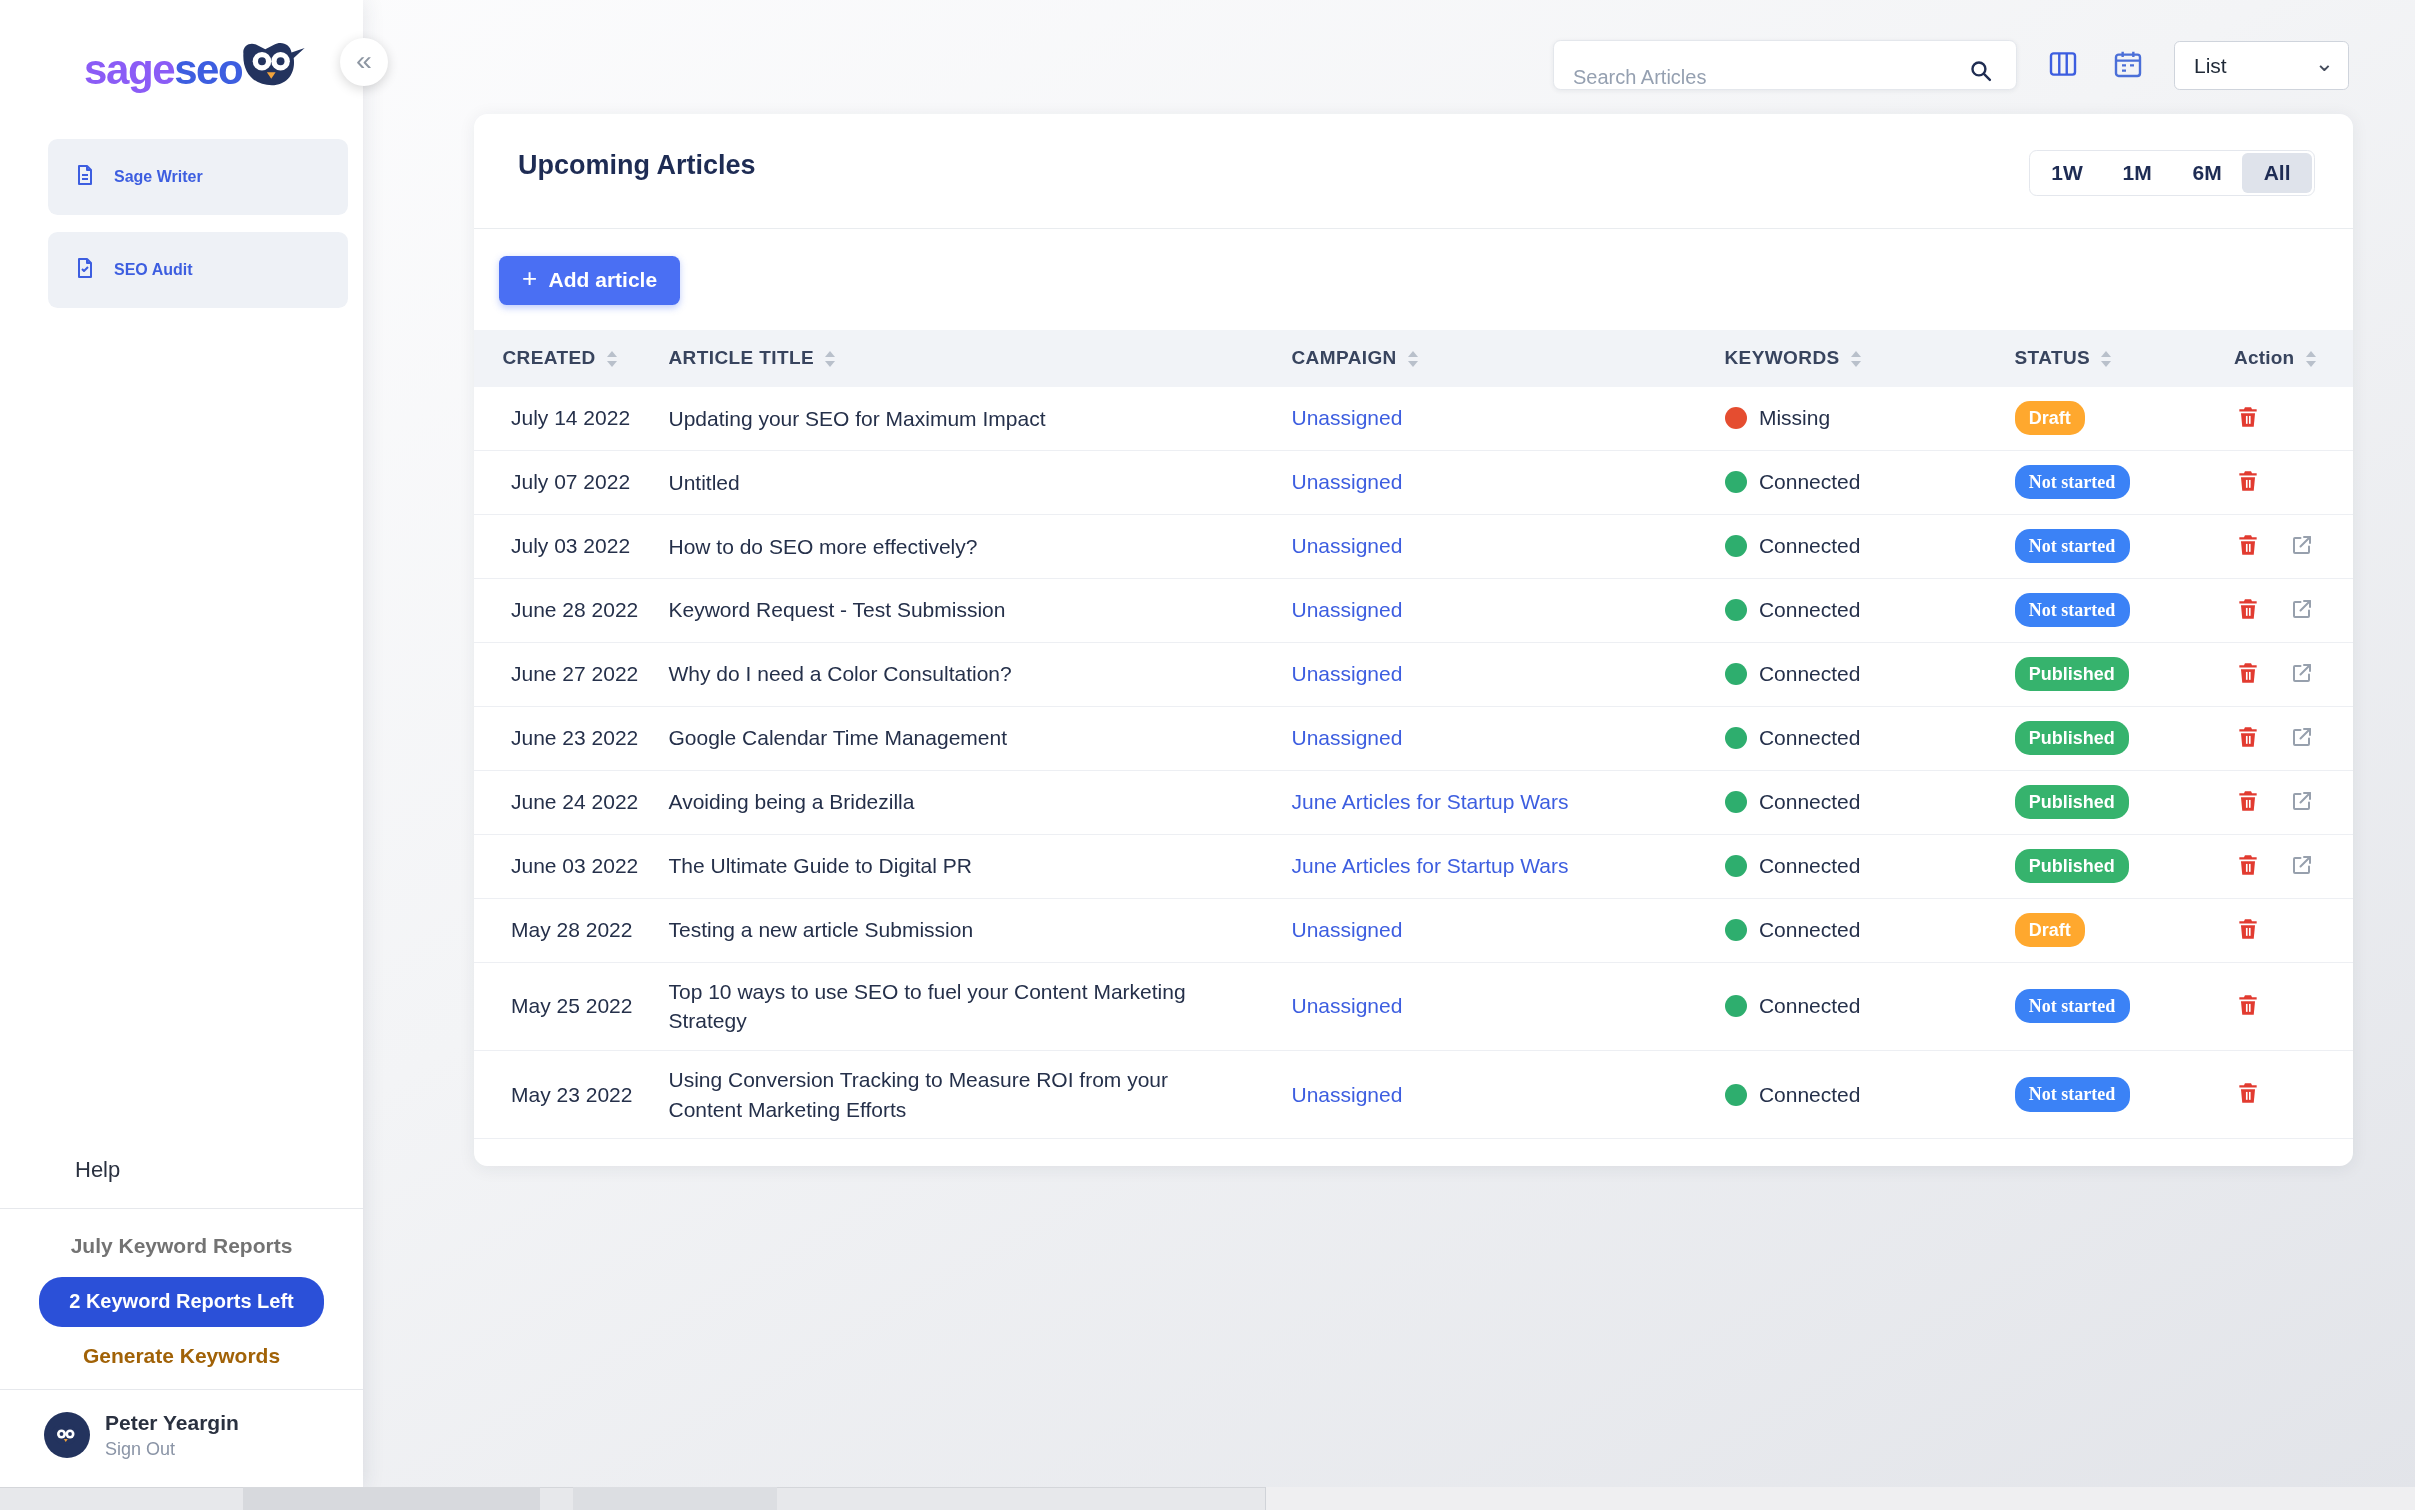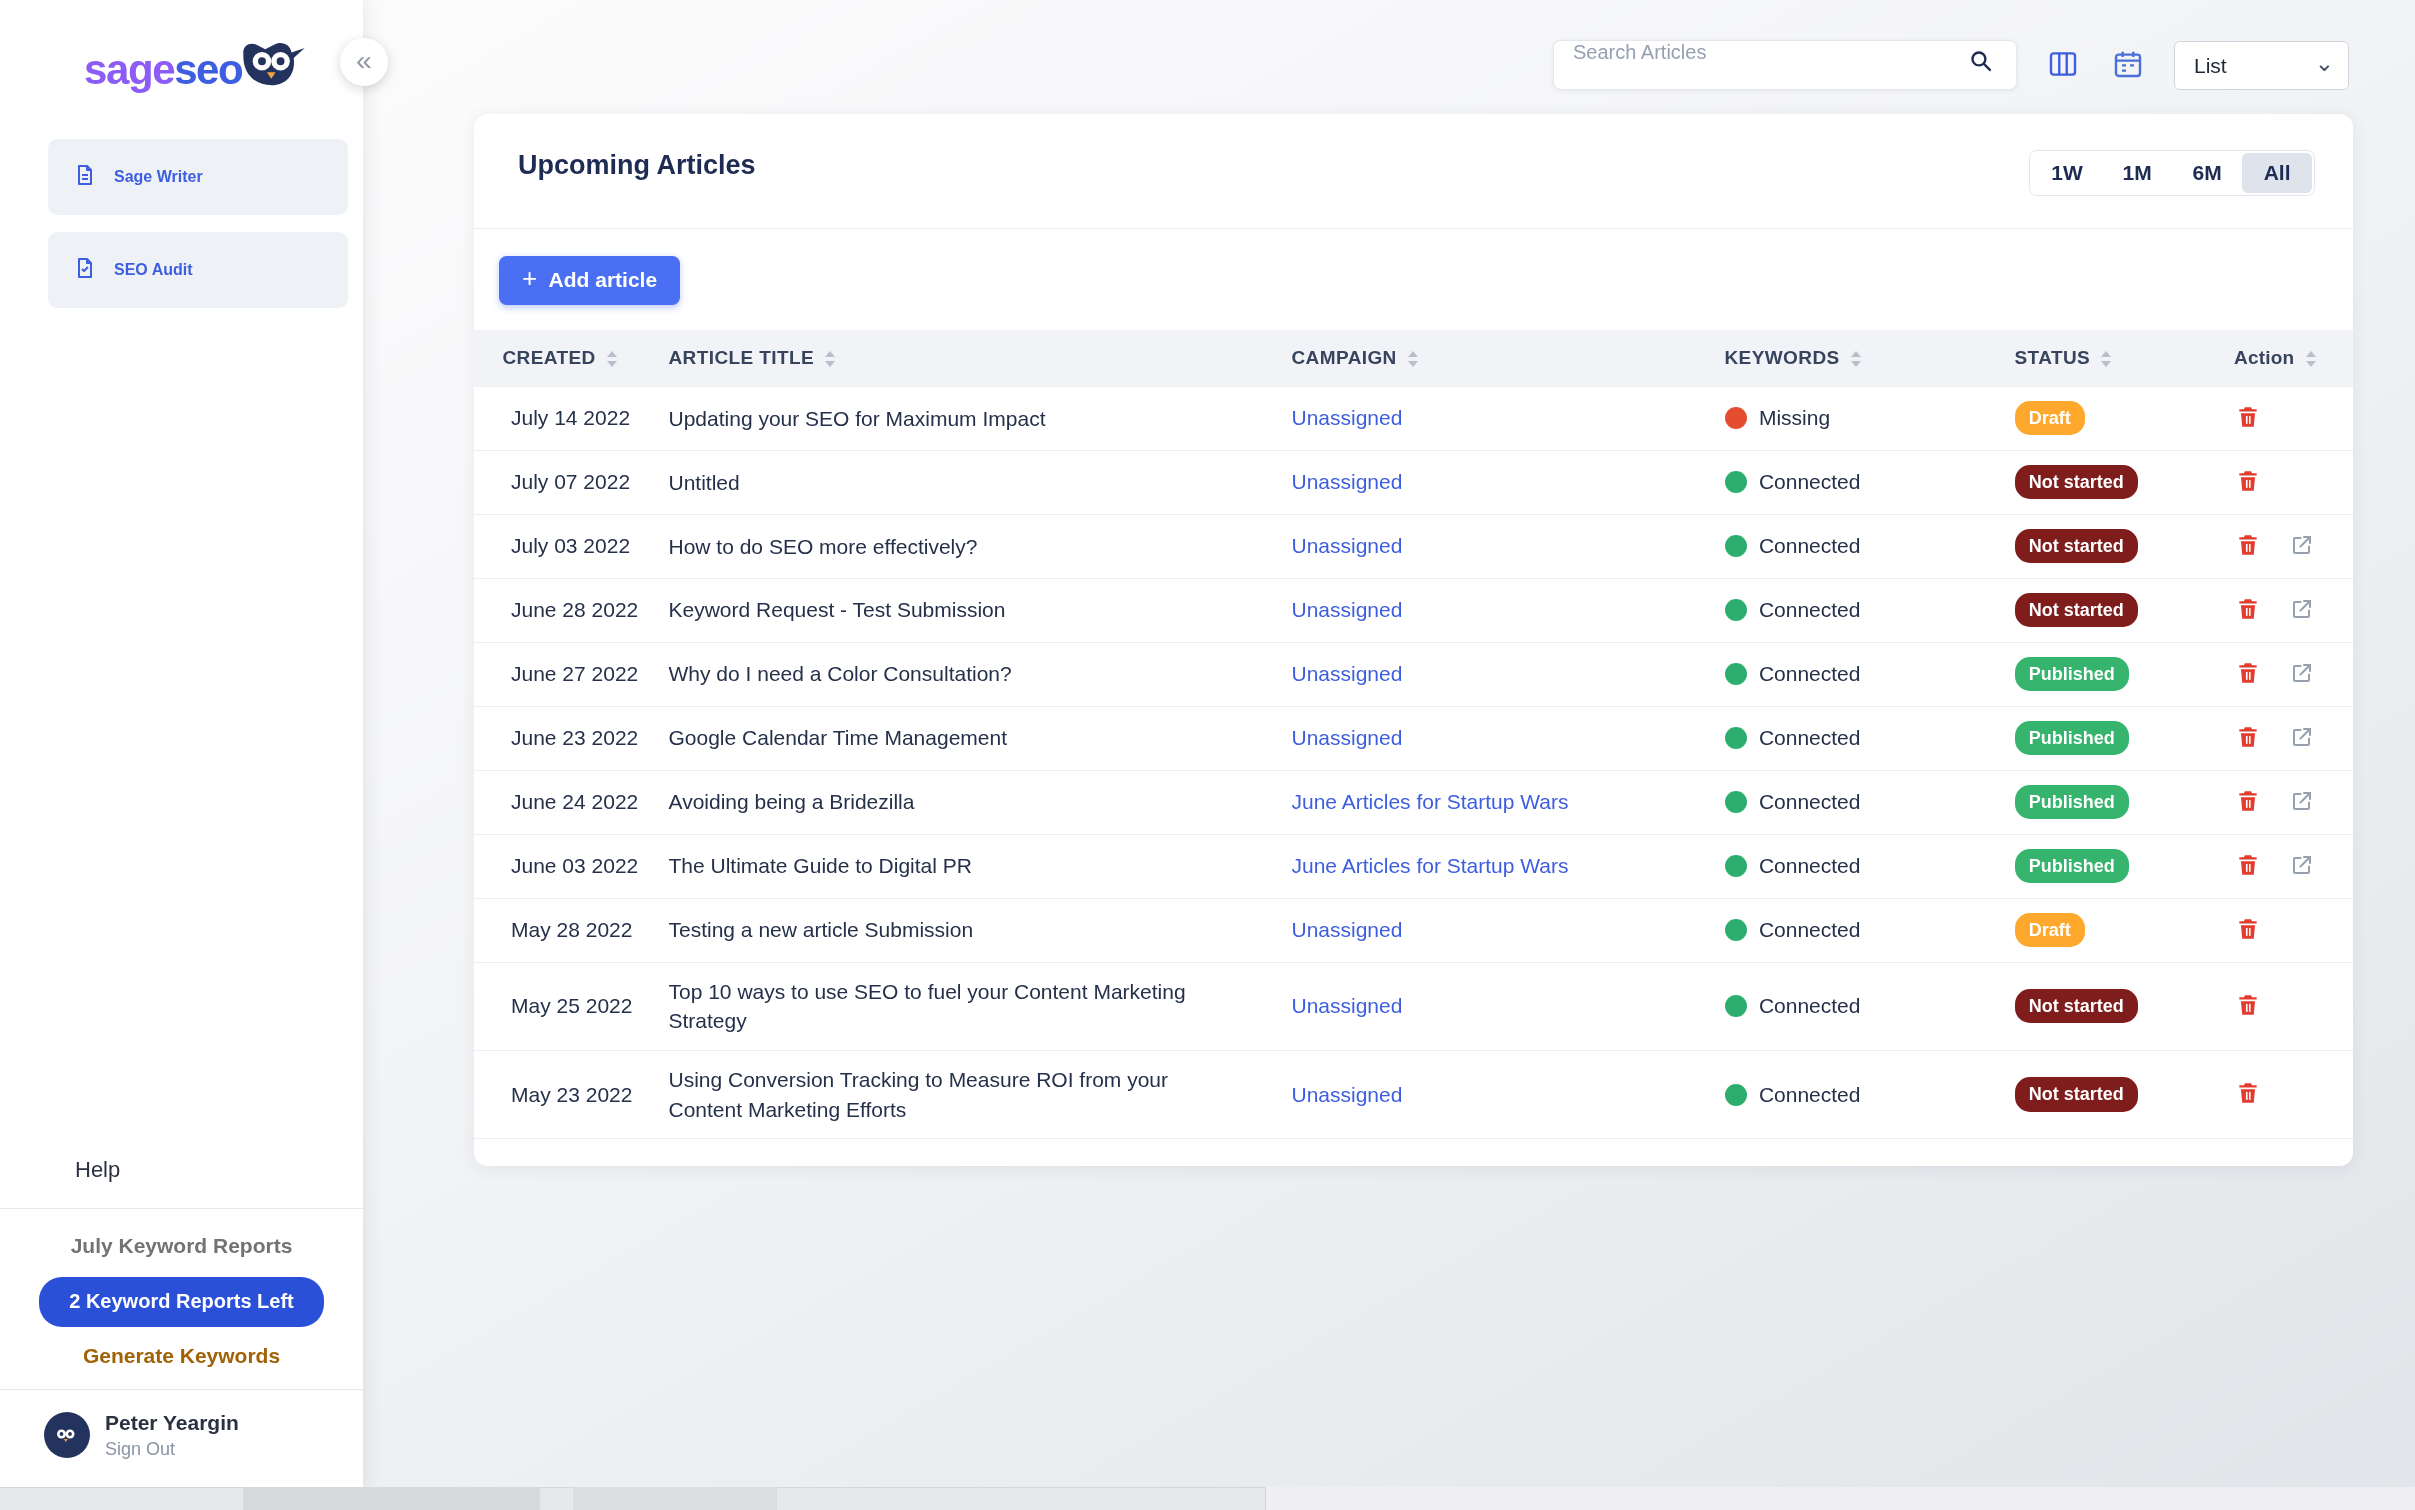--- a/index.html
+++ b/index.html
@@ -50,21 +50,21 @@
   .generate-link { color:#a16207; font-weight:700; font-size:21px; }
   .user-row { display:flex; align-items:center; gap:15px; padding:21px 0 28.5px 44px; }
   .avatar { width:46px; height:46px; border-radius:50%; background:#23335e; display:flex; align-items:center; justify-content:center; flex:none; }
   .user-name { font-weight:700; font-size:21px; color:#2a3140; }
   .signout-link { display:block; font-size:18px; color:#8a94a6; margin-top:3.8px; }
 
   
   .topbar { position:absolute; top:40px; right:67px; display:flex; align-items:center; gap:27px; z-index:1; }
   .search-box {
     width:464px; height:50px; background:#fff; border:1px solid #e4e7ec; border-radius:7.6px;
-    box-shadow:0 1px 4.8px rgba(30,40,60,.07); display:flex; align-items:flex-start; padding:0 17px 0 19px;
+    box-shadow:0 1px 4.8px rgba(30,40,60,.07); display:flex; align-items:flex-end; padding:0 17px 0 19px;
   }
   .search-box input { flex:1; border:none; outline:none; font-size:20px; color:#2a3140; background:transparent; font-family:inherit; }
   .search-box input::placeholder { color:#95a0b1; }
   .icon-btn { width:38px; height:38px; display:flex; align-items:center; justify-content:center; }
   .select-wrap { position:relative; width:175px; height:49px; }
   .select-wrap select {
     appearance:none; -webkit-appearance:none; width:100%; height:100%;
     border:1px solid #cfd4dc; border-radius:5.7px; background:#fff;
     padding:0 42px 0 19px; font-size:21px; color:#1f2937; font-family:inherit; cursor:pointer;
   }
@@ -107,21 +107,21 @@
   tbody td { padding:14.3px 11.4px 14.3px 9.5px; font-size:21px; color:#25304a; border-bottom:1px solid #edeff3; vertical-align:middle; }
   td.td-created { padding-left:37px; white-space:nowrap; }
   td.td-title { line-height:1.4; padding-right:38px; }
   td.td-campaign a { color:#3d5ee0; font-weight:500; }
   .kw-wrap { display:flex; align-items:center; gap:12.4px; }
   .dot { width:22px; height:22px; border-radius:50%; flex:none; }
   .dot-green { background:#2eae6e; }
   .dot-red   { background:#e54d30; }
   .badge { display:inline-block; padding:6.7px 14.3px; border-radius:15px; color:#fff; font-weight:700; font-size:18px; white-space:nowrap; }
   .badge-draft      { background:#ffa82e; }
-  .badge-notstarted { background:#7f1d1d; }
+  .badge-notstarted { background:#3b82f6;font-family:Liberation Serif, serif; }
   .badge-published  { background:#36b36d; }
   td.td-action { padding-left:33px; }
   .action-wrap { display:flex; align-items:center; gap:25px; }
   .icon-action { display:flex; align-items:center; justify-content:center; width:28.5px; height:28.5px; }
 
   
   .bottom-strip { position:absolute; left:0; right:0; bottom:0; height:23px; background:#e7e8eb; box-shadow:inset 0 1px 0 #d4d6da; z-index:5; }
   .strip-block { position:absolute; top:0; height:100%; }
   .sb1 { left:243px;  width:297px;  background:#d7d9dd; }
   .sb2 { left:573px;  width:204px;  background:#dcdee2; }

